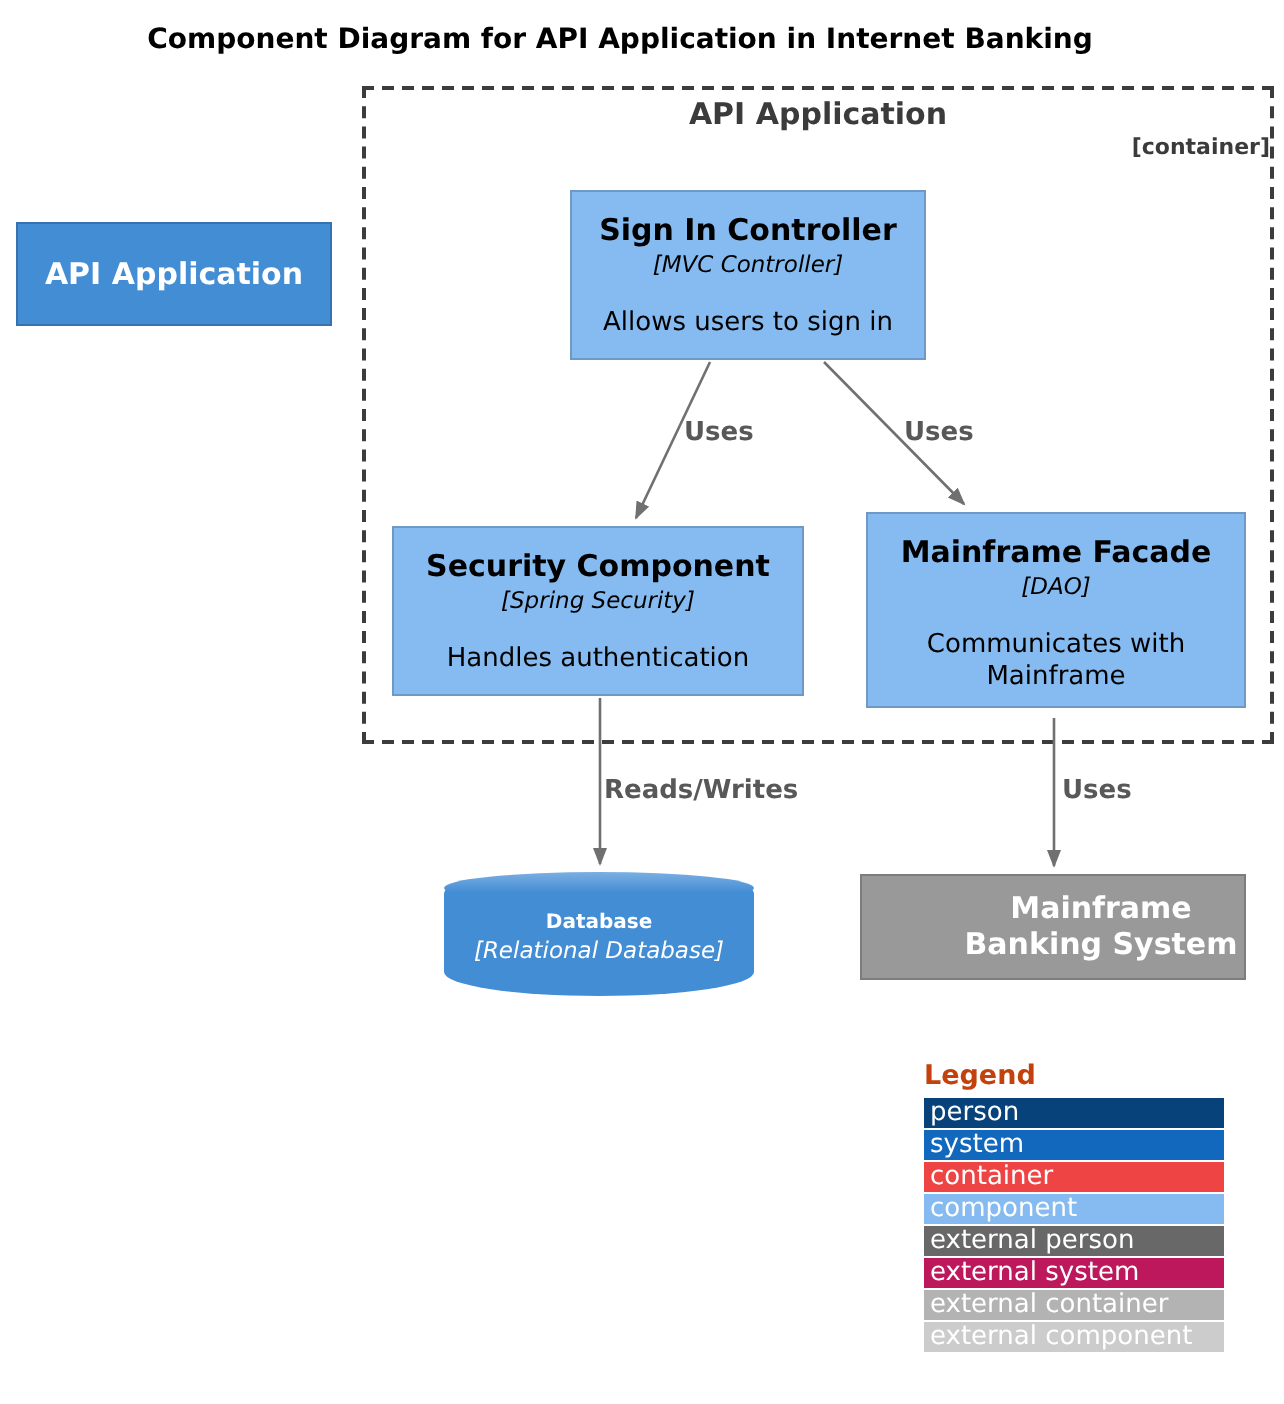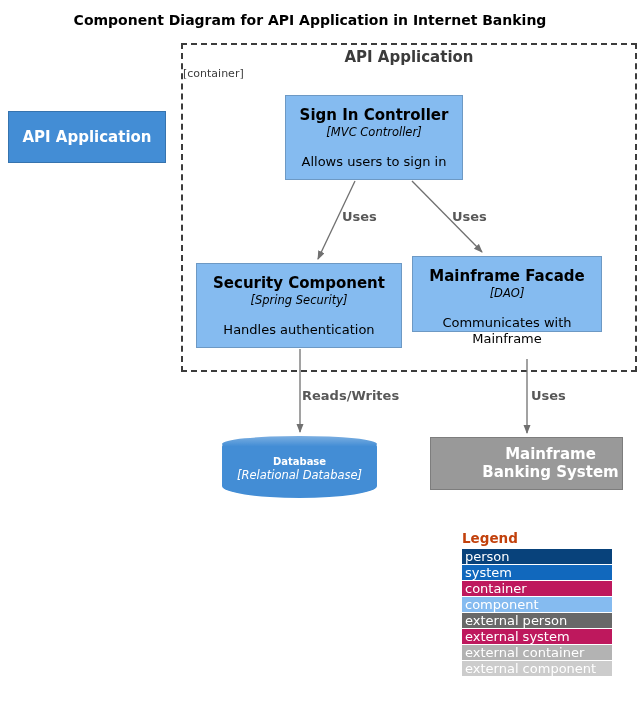--- a/index.html
+++ b/index.html
@@ -9,40 +9,40 @@
   }
   .diagram-title {
     position:absolute; top:12px; left:0; width:620px; text-align:center;
     font-size:14px; font-weight:bold; color:#000000;
   }
   .boundary {
     position:absolute; left:181px; top:43px; width:456px; height:329px;
     border:2px dashed #3c3c3c; box-sizing:border-box;
   }
   .boundary-title { margin-top:3px; text-align:center; font-size:15px; font-weight:bold; color:#3b3b3b; }
-  .boundary-sub   { text-align:left; font-size:11px; font-weight:normal; color:#3b3b3b; margin-top:1px; }
+  .boundary-sub   { text-align:right; font-size:11px; font-weight:bold; color:#3b3b3b; margin-top:1px; }
 
   .node {
     position:absolute; box-sizing:border-box; text-align:center; color:#000000;
     border:1px solid rgba(0,0,0,0.18);
   }
   .node .t { font-size:15px; font-weight:bold; line-height:1.2; padding-top:10px; }
   .node .s { font-size:11.5px; font-style:italic; margin-top:1px; }
   .node .d { font-size:13px; margin-top:15px; line-height:1.2; padding:0 6px; }
 
   .node-api-app {
     left:8px; top:111px; width:158px; height:52px;
     display:flex; flex-direction:column; justify-content:center; color:#ffffff;
   }
   .node-api-app .t { padding-top:0; font-size:15px; }
   .node-api-app .s { font-size:10.5px; }
 
   .node-signin   { left:285px; top:95px;  width:178px; height:85px; }
   .node-security { left:196px; top:263px; width:206px; height:85px; }
-  .node-facade   { left:412px; top:256px; width:190px; height:76px; }
+  .node-facade   { left:433px; top:256px; width:190px; height:98px; }
 
   .cylinder { position:absolute; left:222px; top:436px; width:155px; height:62px; }
   .cyl-top {
     position:absolute; top:0; left:0; width:155px; height:16px; border-radius:50%;
     background-image:linear-gradient(rgba(255,255,255,0.30), rgba(255,255,255,0) 65%);
   }
   .cyl-body {
     position:absolute; top:8px; left:0; width:155px; height:54px;
     border-radius:3px 3px 50% 50% / 3px 3px 12px 12px;
   }
@@ -136,21 +136,21 @@
 
   <div class="edge-label lbl-uses-1">Uses</div>
   <div class="edge-label lbl-uses-2">Uses</div>
   <div class="edge-label lbl-rw">Reads/Writes</div>
   <div class="edge-label lbl-uses-3">Uses</div>
 
   <div class="legend">
     <div class="legend-title">Legend</div>
     <div class="legend-row" style="background-color: rgb(8, 66, 123);">person</div>
     <div class="legend-row" style="background-color: rgb(17, 104, 189);">system</div>
-    <div class="legend-row" style="background-color: #be185d;">container</div>
+    <div class="legend-row" style="background-color: #ef4444;">container</div>
     <div class="legend-row" style="background-color: rgb(133, 187, 240);">component</div>
     <div class="legend-row" style="background-color: rgb(104, 104, 104);">external person</div>
     <div class="legend-row" style="background-color: #be185d;">external system</div>
     <div class="legend-row" style="background-color: rgb(179, 179, 179);">external container</div>
     <div class="legend-row" style="background-color: rgb(204, 204, 204);">external component</div>
   </div>
 
 </div>
 
 </body></html>

